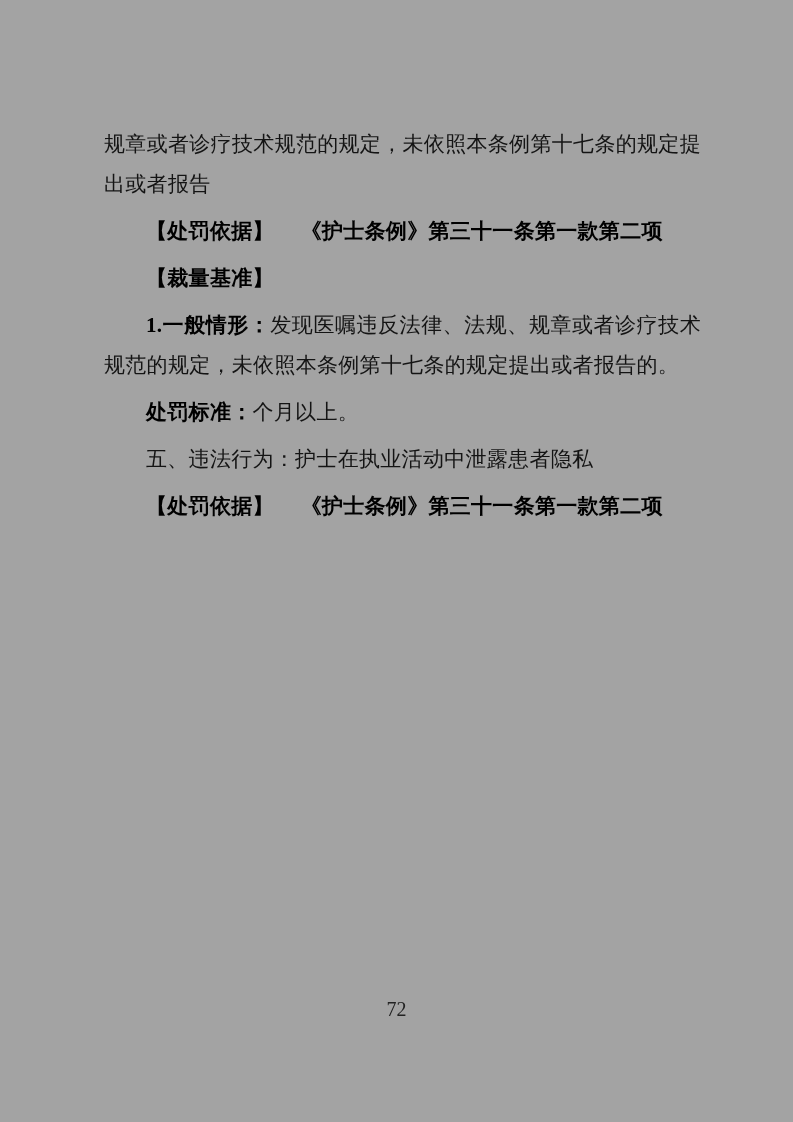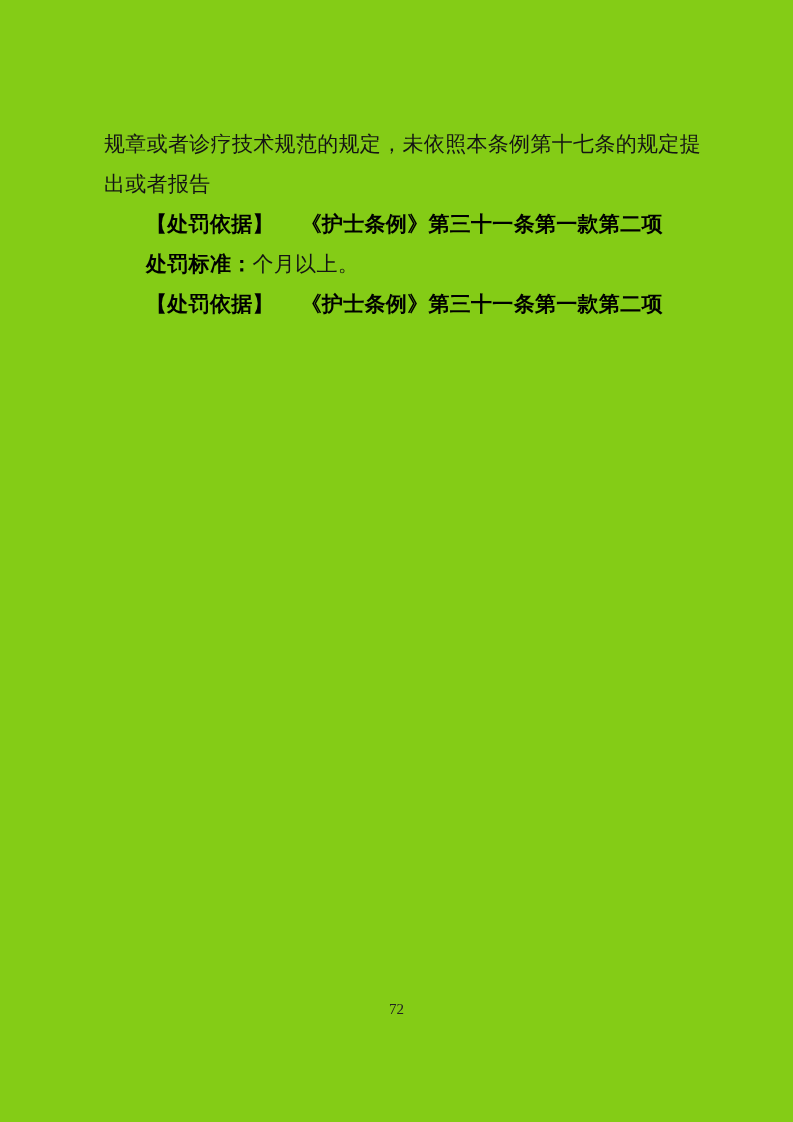--- a/index.html
+++ b/index.html
@@ -4,78 +4,82 @@
 <style>
   html, body {
     margin: 0;
     padding: 0;
     background: #ffffff;
   }
   .page {
     position: relative;
     width: 793px;
     height: 1122px;
-    background: #84cc16;
+    background: #a3a3a3;
     overflow: hidden;
     font-family: "Liberation Serif", "DejaVu Serif", serif;
     color: #141414;
   }
   .content {
     position: absolute;
     top: 124px;
     left: 104px;
     width: 597px;
   }
   .para {
     margin: 0;
     font-size: 21px;
     line-height: 40px;
     text-align: justify;
     letter-spacing: 0.3px;
   }
   .indent {
     text-indent: 2em;
+    margin-top: 7px;
   }
   .heading {
     font-weight: bold;
     color: #000000;
   }
   .para b {
     font-weight: bold;
     color: #000000;
   }
   .footer {
     position: absolute;
     top: 998px;
     left: 0;
     width: 100%;
     text-align: center;
-    font-size: 15px;
+    font-size: 20px;
     line-height: 22px;
     color: #222222;
     font-family: "Liberation Serif", "DejaVu Serif", serif;
   }
 </style>
 </head>
 <body>
 
 <div class="page">
   <div class="content">
 
     <p class="para">规章或者诊疗技术规范的规定，未依照本条例第十七条的规定提出或者报告</p>
 
     <p class="para indent heading">【处罚依据】　 《护士条例》第三十一条第一款第二项</p>
 
 
+    <p class="para indent heading">【裁量基准】</p>
 
+    <p class="para indent"><b>1.一般情形：</b><span>发现医嘱违反法律、法规、规章或者诊疗技术规范的规定，未依照本条例第十七条的规定提出或者报告的。</span></p>
 
     <p class="para indent"><b>处罚标准：</b><span>个月以上。</span></p>
 
 
 
+    <p class="para indent">五、违法行为：护士在执业活动中泄露患者隐私</p>
 
     <p class="para indent heading">【处罚依据】　 《护士条例》第三十一条第一款第二项</p>
 
 
   </div>
 
   <div class="footer">
     <span>72</span>
   </div>
 </div>

